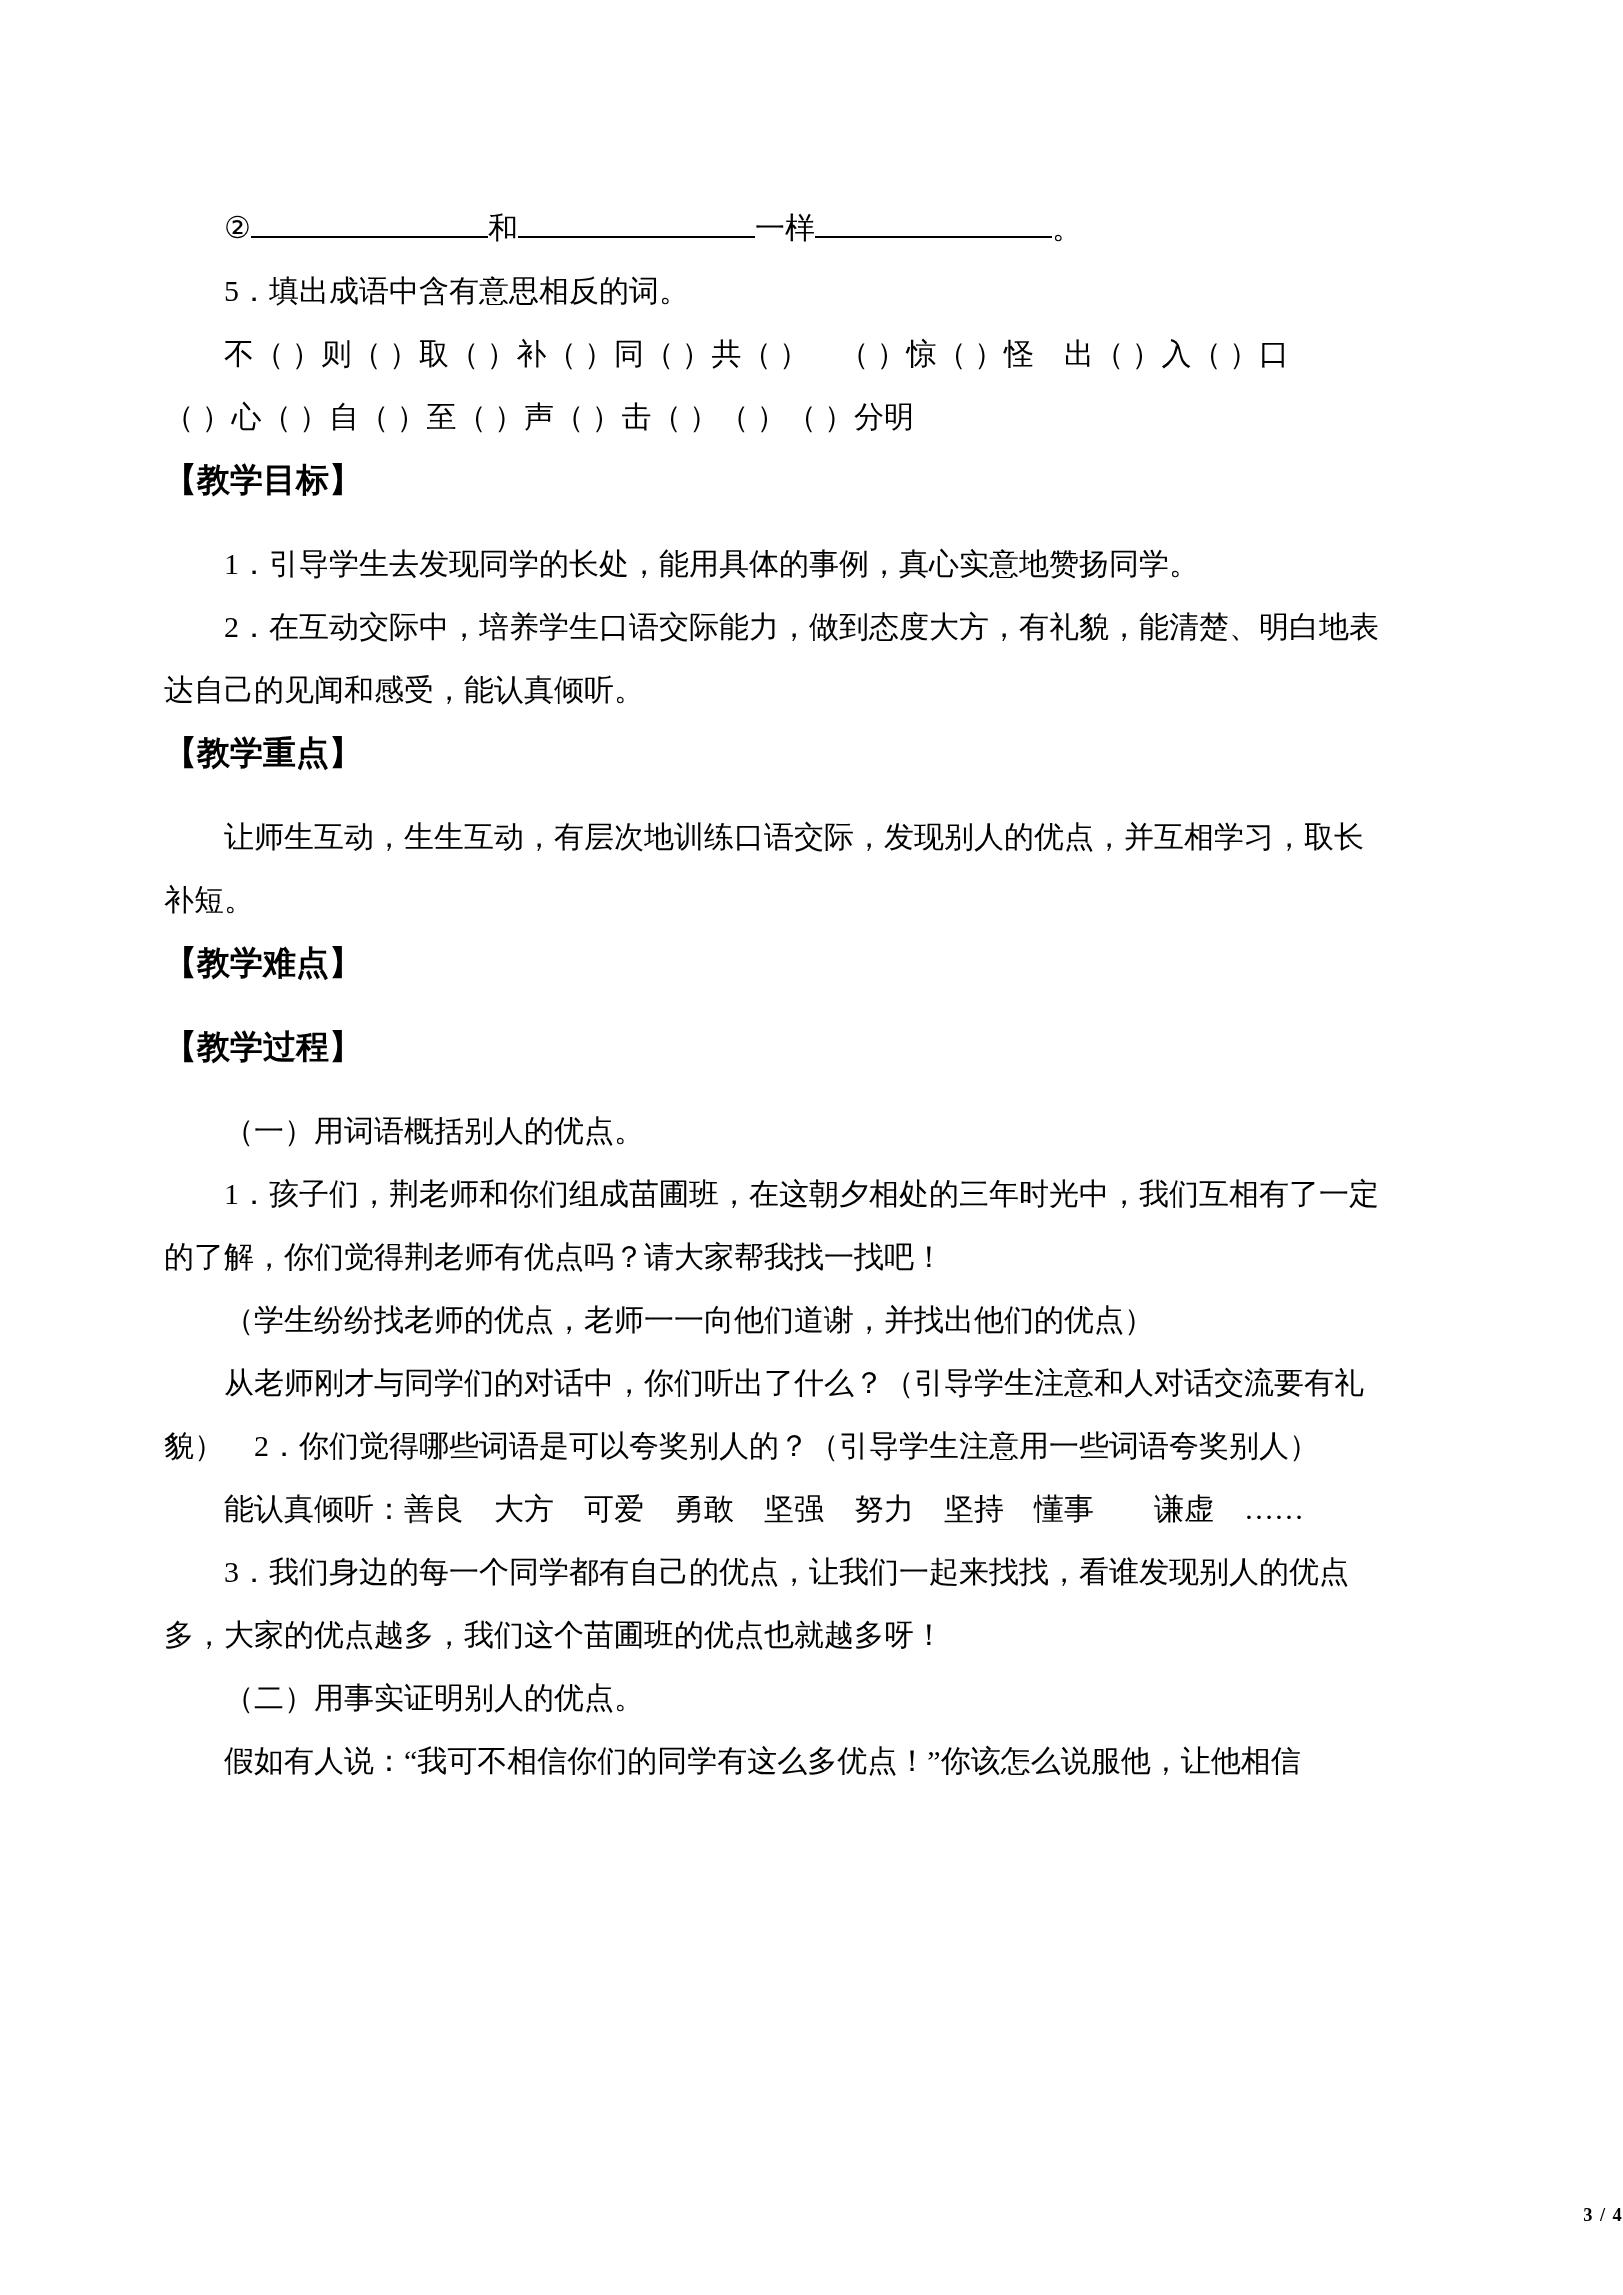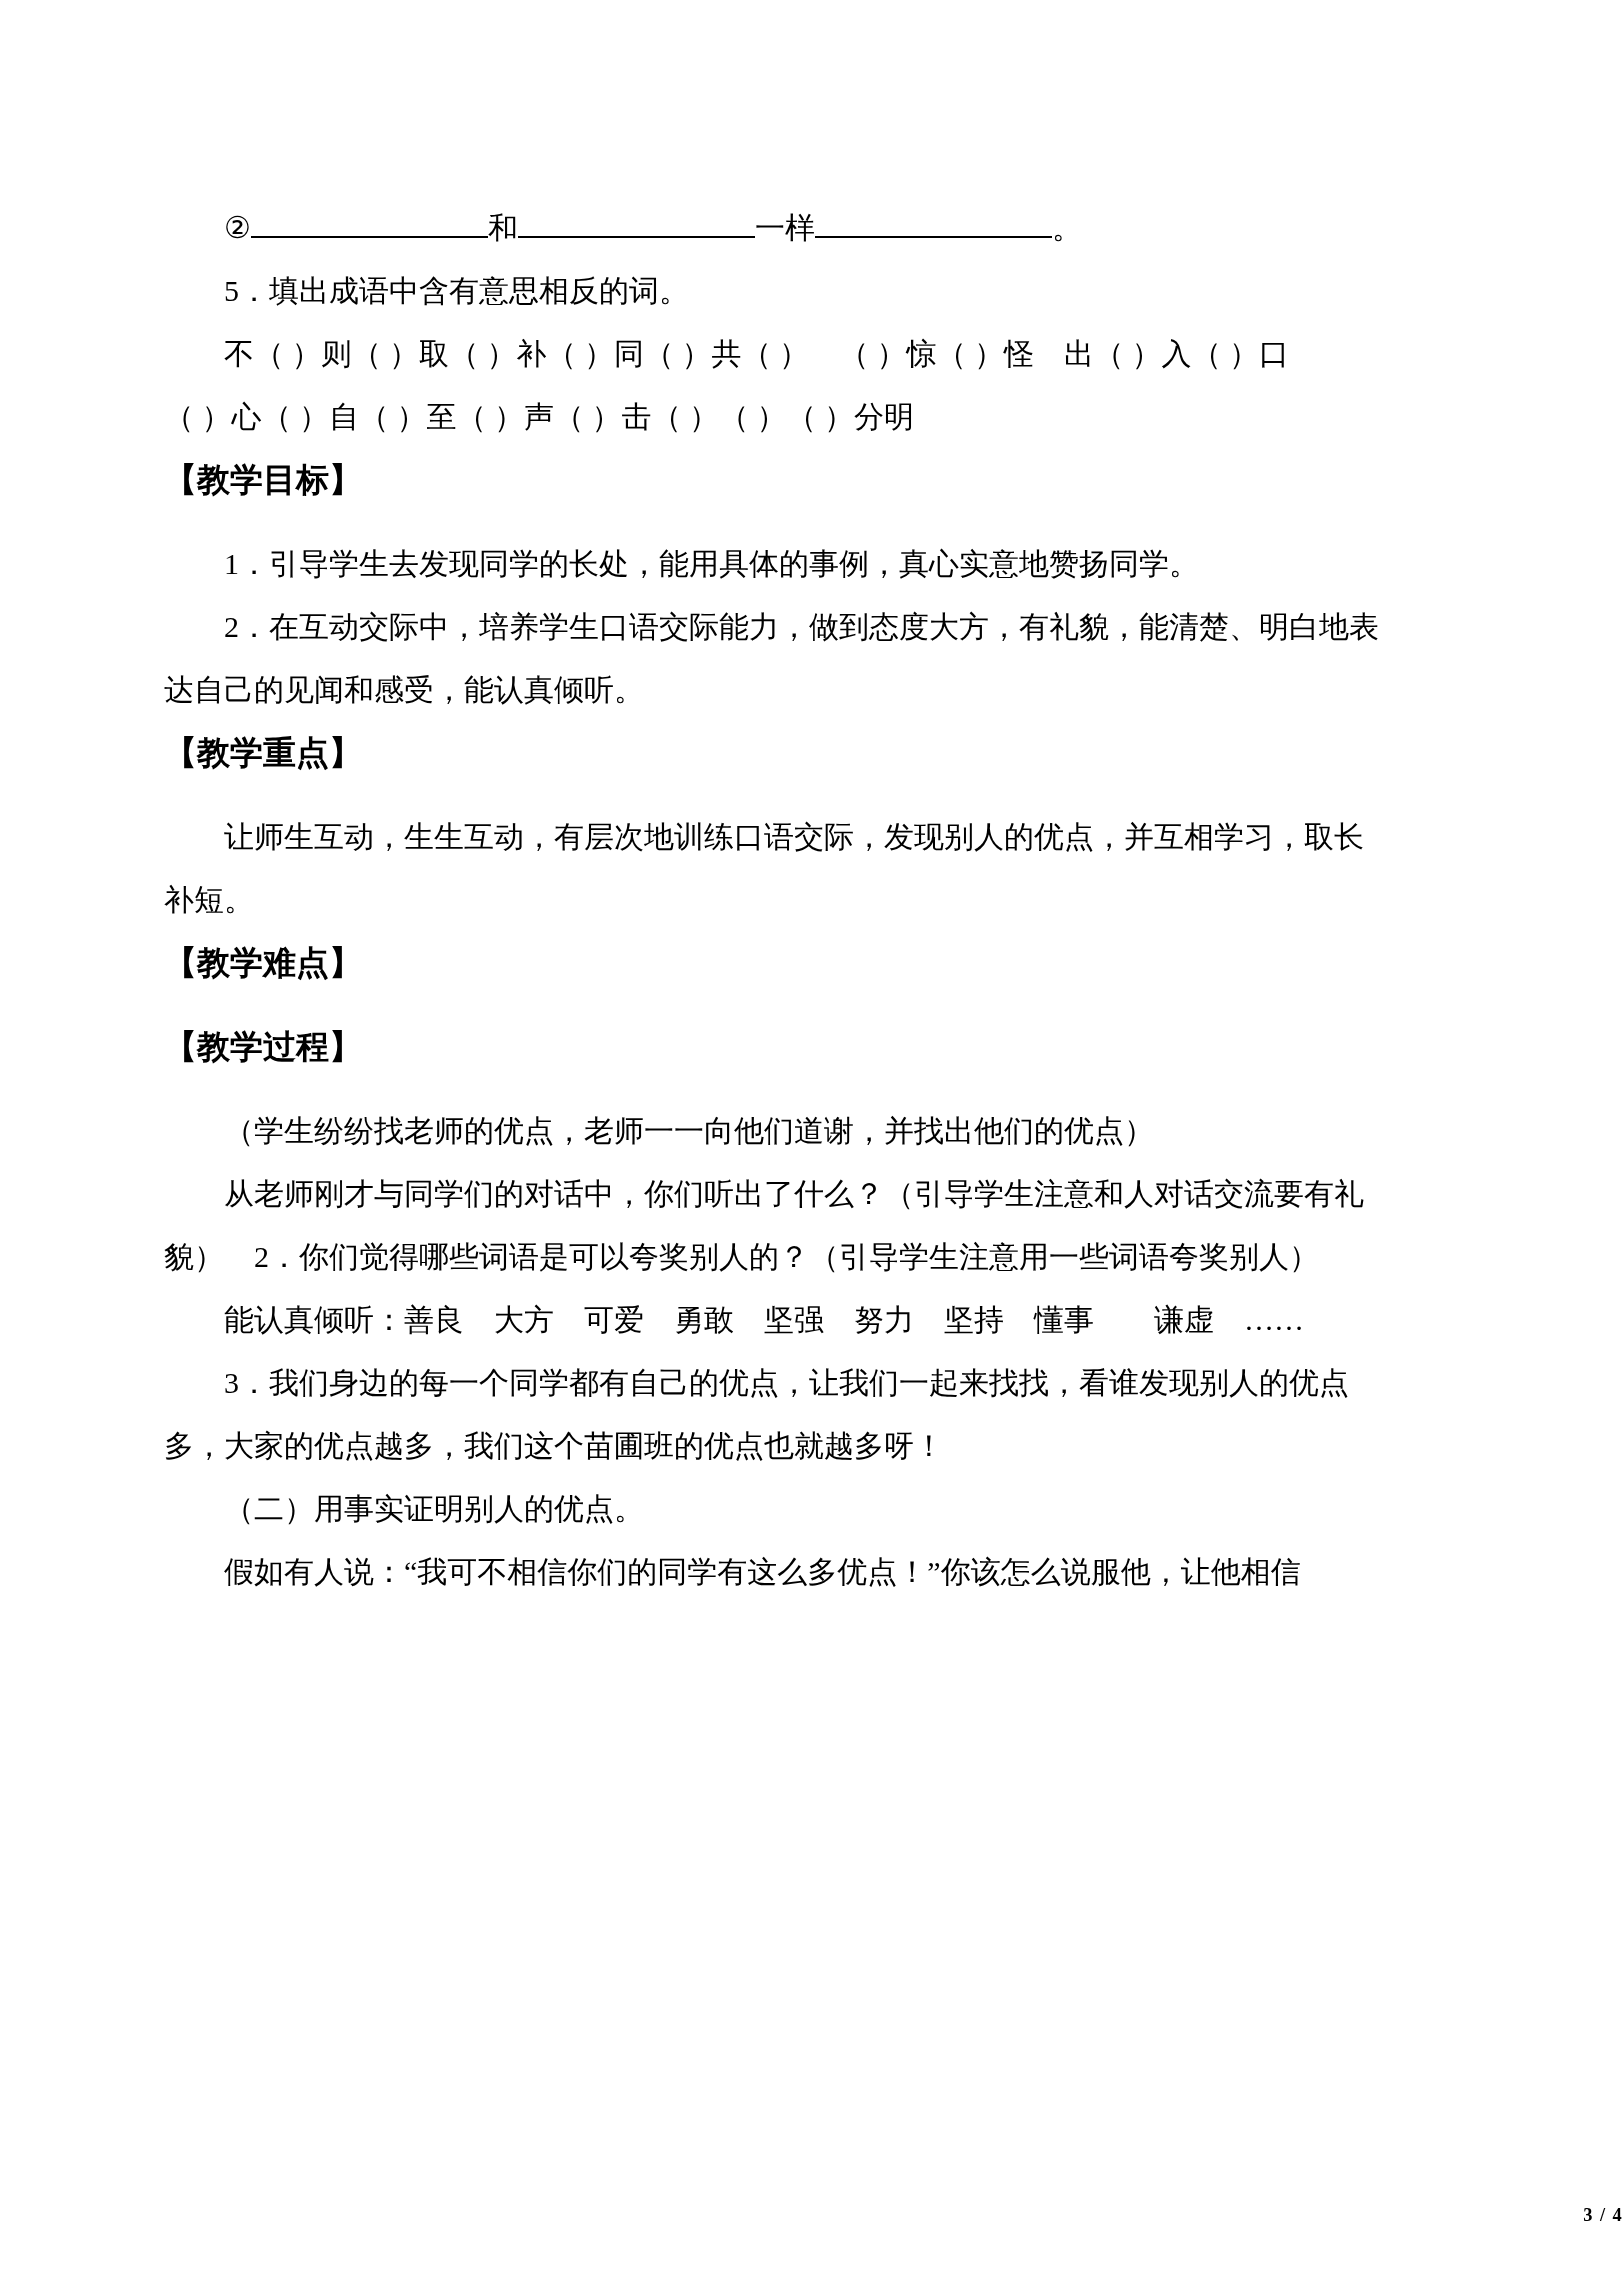--- a/index.html
+++ b/index.html
@@ -80,20 +80,23 @@
     <h2 class="h">【教学重点】</h2>
 
     <p class="body ind">让师生互动，生生互动，有层次地训练口语交际，发现别人的优点，并互相学习，取长
 补短。</p>
 
     <h2 class="h">【教学难点】</h2>
 
 
     <h2 class="h">【教学过程】</h2>
 
+    <p class="body ind">（一）用词语概括别人的优点。</p>
+    <p class="body ind">1．孩子们，荆老师和你们组成苗圃班，在这朝夕相处的三年时光中，我们互相有了一定
+的了解，你们觉得荆老师有优点吗？请大家帮我找一找吧！</p>
     <p class="body ind">（学生纷纷找老师的优点，老师一一向他们道谢，并找出他们的优点）</p>
     <p class="body ind">从老师刚才与同学们的对话中，你们听出了什么？（引导学生注意和人对话交流要有礼
 貌）　2．你们觉得哪些词语是可以夸奖别人的？（引导学生注意用一些词语夸奖别人）</p>
     <p class="body ind">能认真倾听：善良　大方　可爱　勇敢　坚强　努力　坚持　懂事　　谦虚　……</p>
     <p class="body ind">3．我们身边的每一个同学都有自己的优点，让我们一起来找找，看谁发现别人的优点
 多，大家的优点越多，我们这个苗圃班的优点也就越多呀！</p>
     <p class="body ind">（二）用事实证明别人的优点。</p>
     <p class="body ind">假如有人说：“我可不相信你们的同学有这么多优点！”你该怎么说服他，让他相信</p>
 
   </div>

